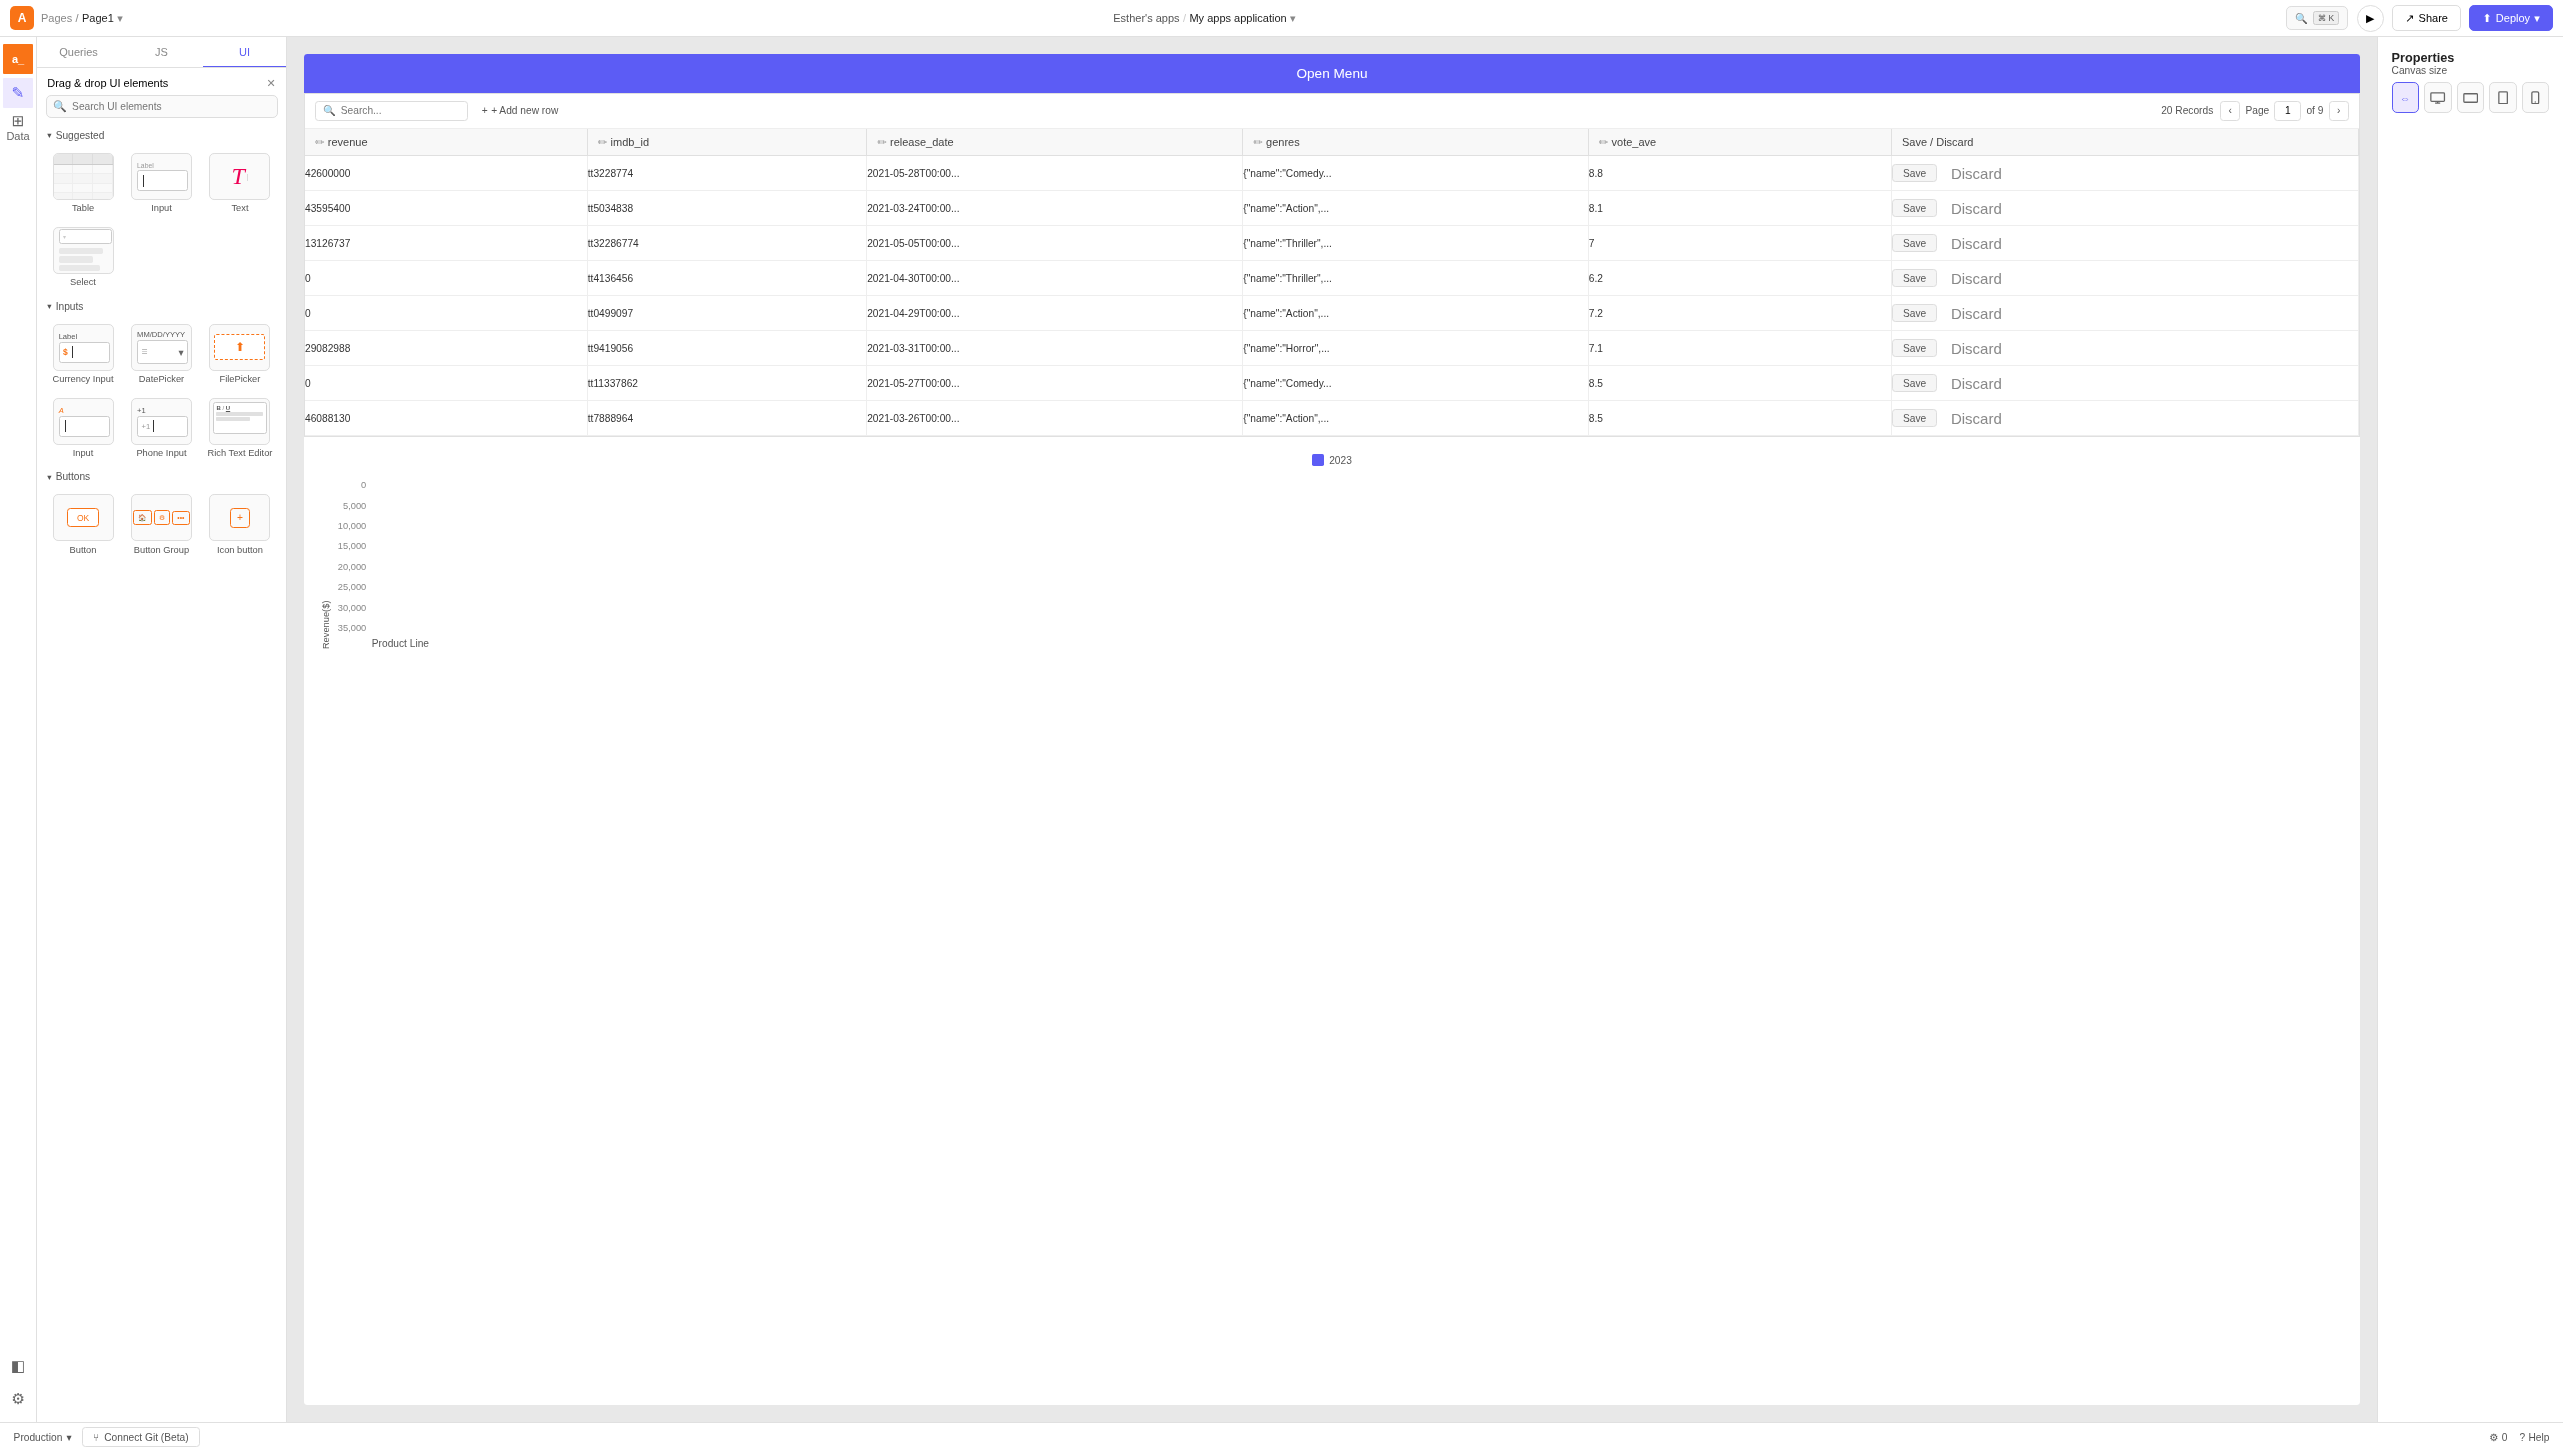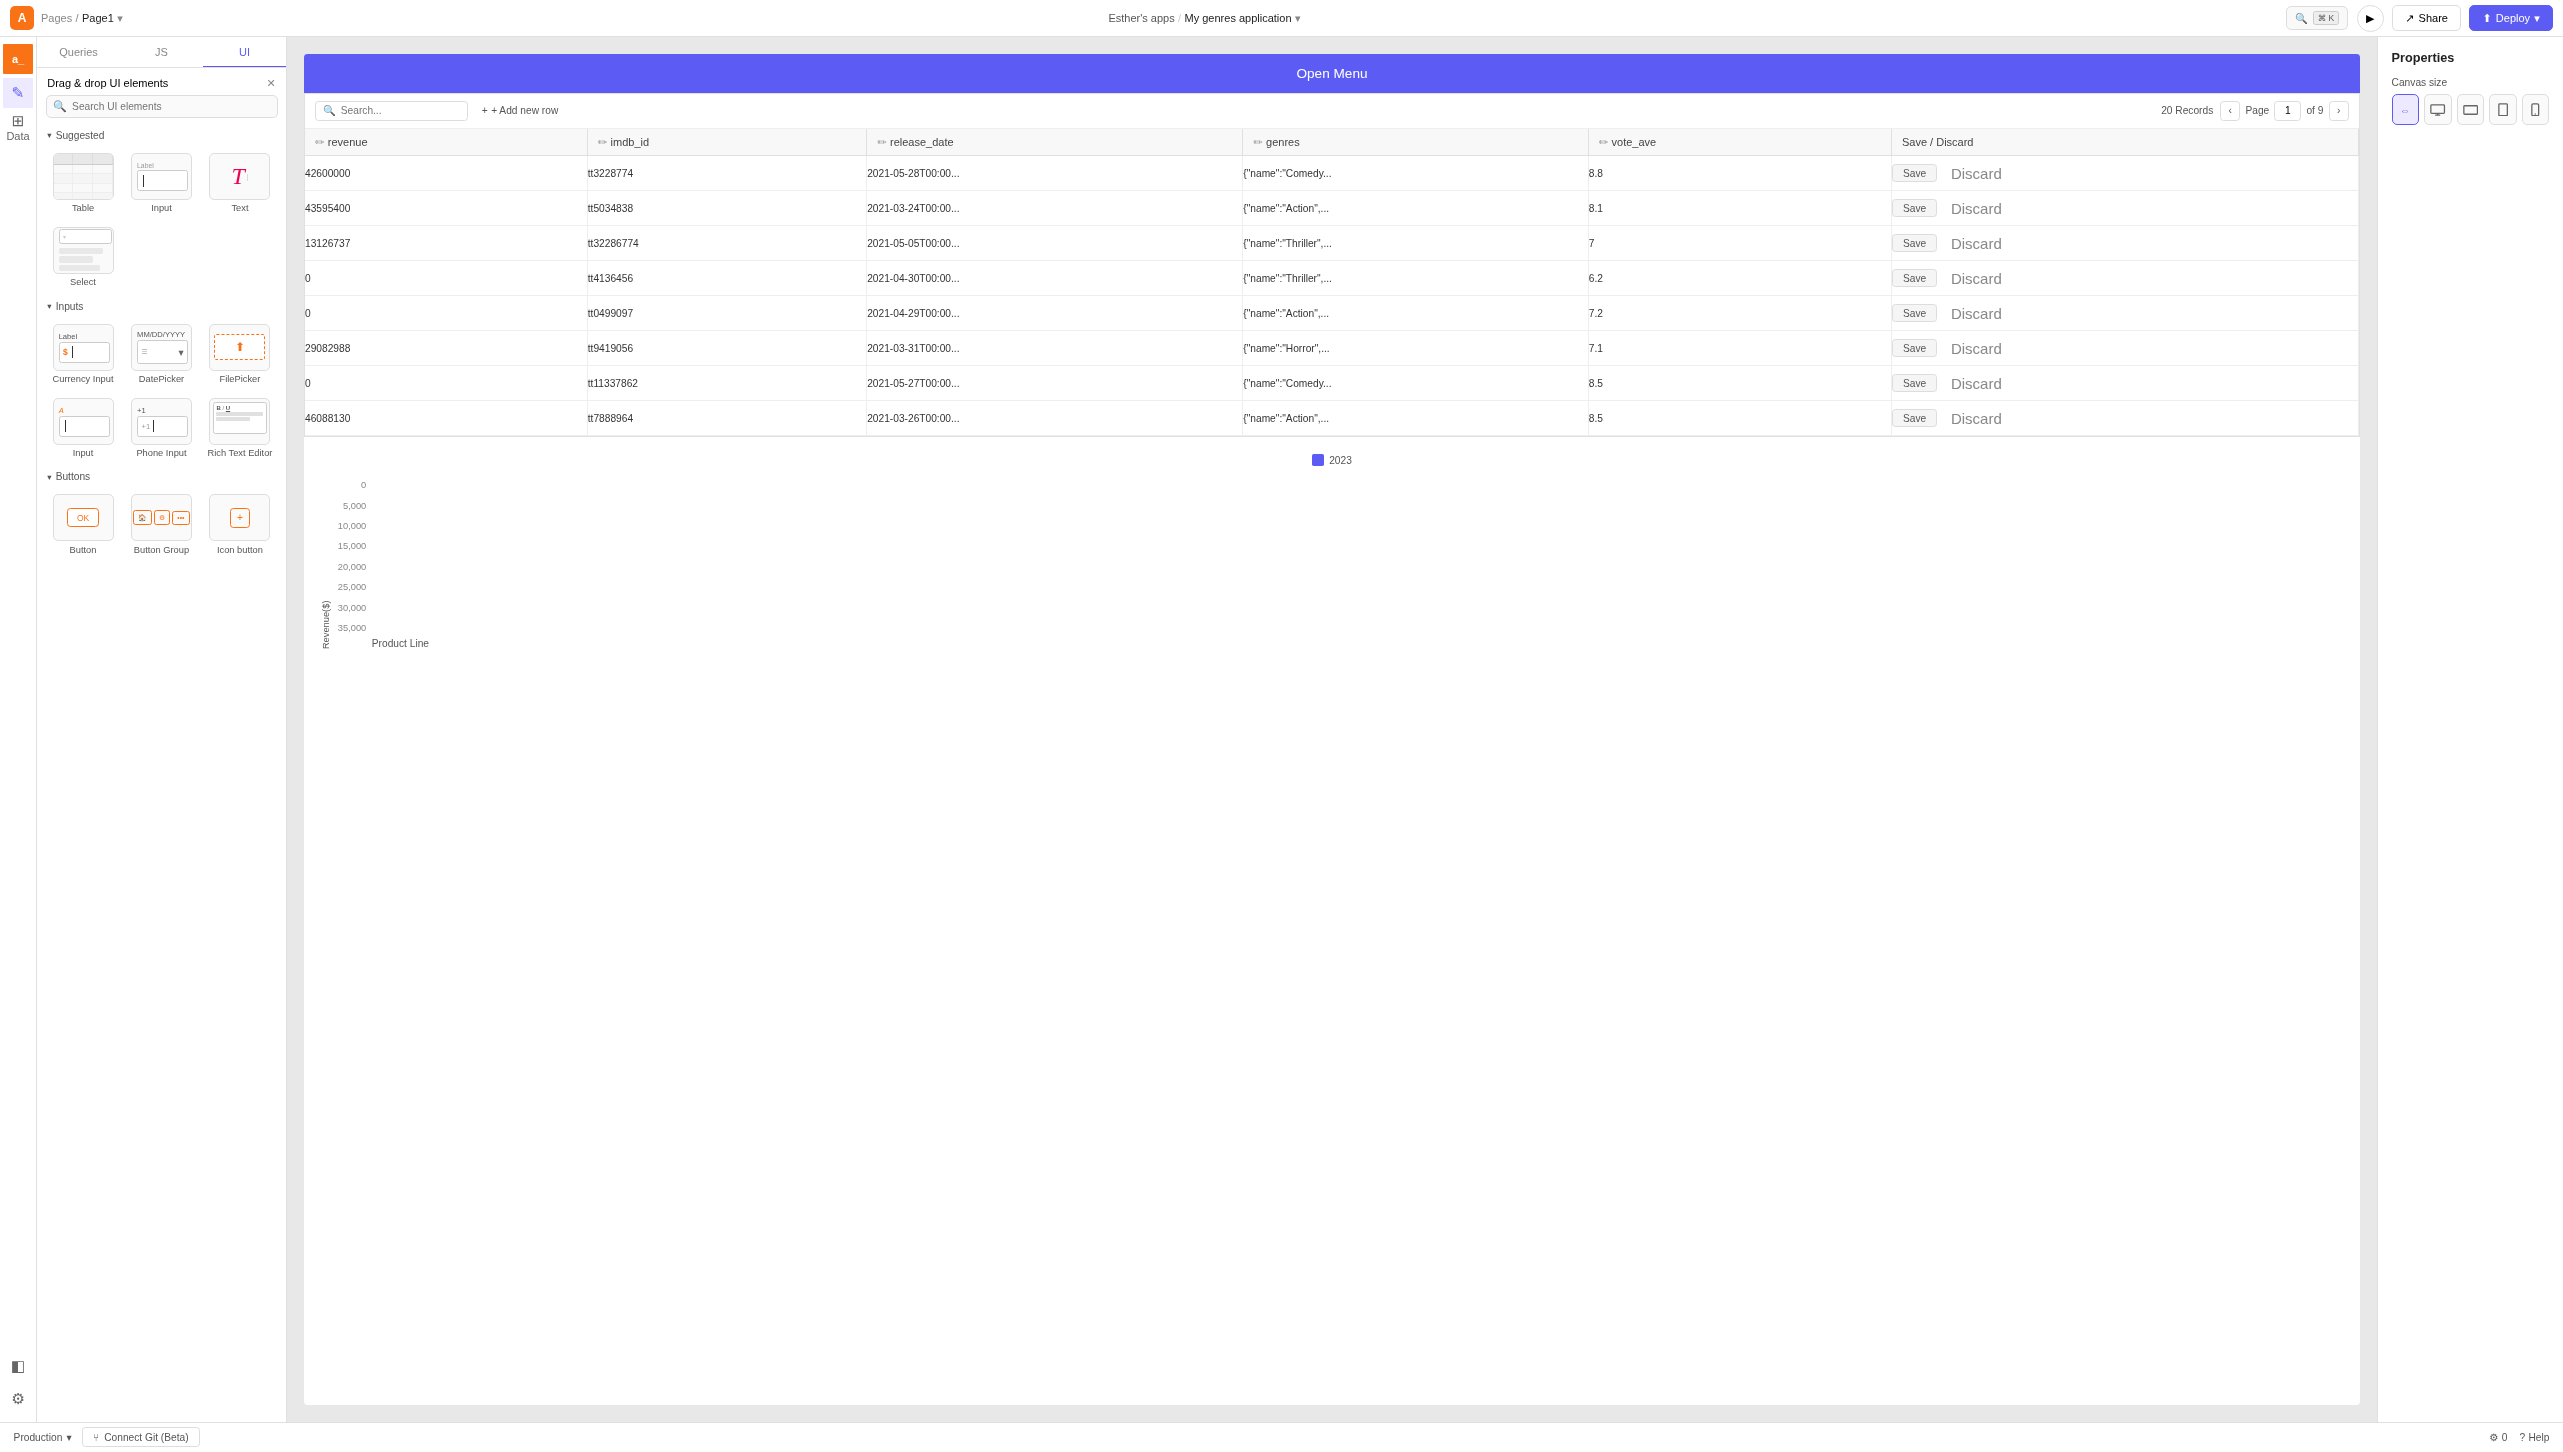--- a/index.html
+++ b/index.html
@@ -119,21 +119,21 @@
     .chart-bars { display: flex; align-items: flex-end; gap: 34px; height: 153px; padding: 0 17px; border-left: 0.8px solid #ccc; border-bottom: 0.8px solid #ccc; }
     .bar-group { display: flex; flex-direction: column; align-items: center; gap: 5.1px; }
     .bar { width: 42px; background: #5c5cf5; border-radius: 1.7px 1.7px 0 0; }
     .bar-label { font-size: 9.3px; color: #555; }
     .x-axis-label { text-align: center; font-size: 10.2px; color: #555; margin-top: 5.1px; }
     .y-axis-label { writing-mode: vertical-rl; transform: rotate(180deg); font-size: 9.3px; color: #555; display: flex; align-items: center; }
     .chart-content { display: flex; gap: 6.8px; }
 
     
     .right-panel { width: 186px; background: #fff; border-left: 0.8px solid #e0e0e0; padding: 13.6px; flex-shrink: 0; }
-    .right-panel-title { font-size: 12.7px; font-weight: 600; color: #222; margin-bottom: 12px; }
+    .right-panel-title { font-size: 12.7px; font-weight: 600; color: #222; }
     .canvas-size-label { font-size: 10.2px; color: #555; margin-bottom: 6.8px; }
     .canvas-size-options { display: flex; gap: 5.1px; }
     .size-option { width: 30.5px; height: 30.5px; border: 0.8px solid #ddd; border-radius: 5.1px; display: flex; align-items: center; justify-content: center; cursor: pointer; color: #666; background: #fafafa; }
     .size-option.active { border-color: #5c5cf5; background: #ede9fe; color: #5c5cf5; }
 
     
     .bottom-bar { height: 30.5px; background: #fff; border-top: 0.8px solid #e0e0e0; display: flex; align-items: center; padding: 0 13.6px; gap: 10.2px; font-size: 10.2px; color: #555; flex-shrink: 0; }
     .env-badge { display: flex; align-items: center; gap: 4.2px; cursor: pointer; }
     .git-connect { display: flex; align-items: center; gap: 5.1px; padding: 3.4px 10.2px; border: 0.8px solid #ddd; border-radius: 3.4px; cursor: pointer; font-size: 10.2px; color: #555; }
     .bottom-right { margin-left: auto; display: flex; align-items: center; gap: 12px; }
@@ -153,21 +153,21 @@
   <div class="topbar-logo">A</div>
   <div class="topbar-breadcrumb">
     <span>Pages</span>
     <span>/</span>
     <span style="color:#222; font-weight:500;">Page1</span>
     <span style="color:#888;">▾</span>
   </div>
   <div class="topbar-center">
     <span>Esther's apps</span>
     <span style="color:#ccc;">/</span>
-    <span style="font-weight:500;color:#222;">My genres application</span>
+    <span style="font-weight:500;color:#222;">My apps application</span>
     <span style="color:#888;">▾</span>
   </div>
   <div class="topbar-right">
     <div class="btn-search">
       <span>🔍</span>
       <span class="kbd">⌘ K</span>
     </div>
     <div class="btn-play">
       <span>▶</span>
     </div>

